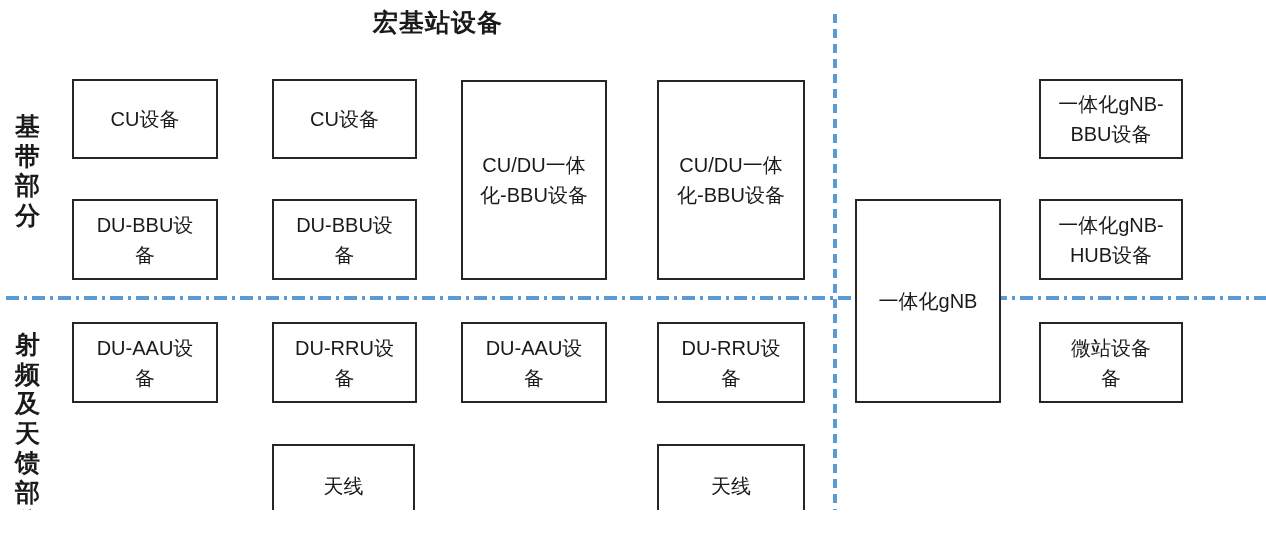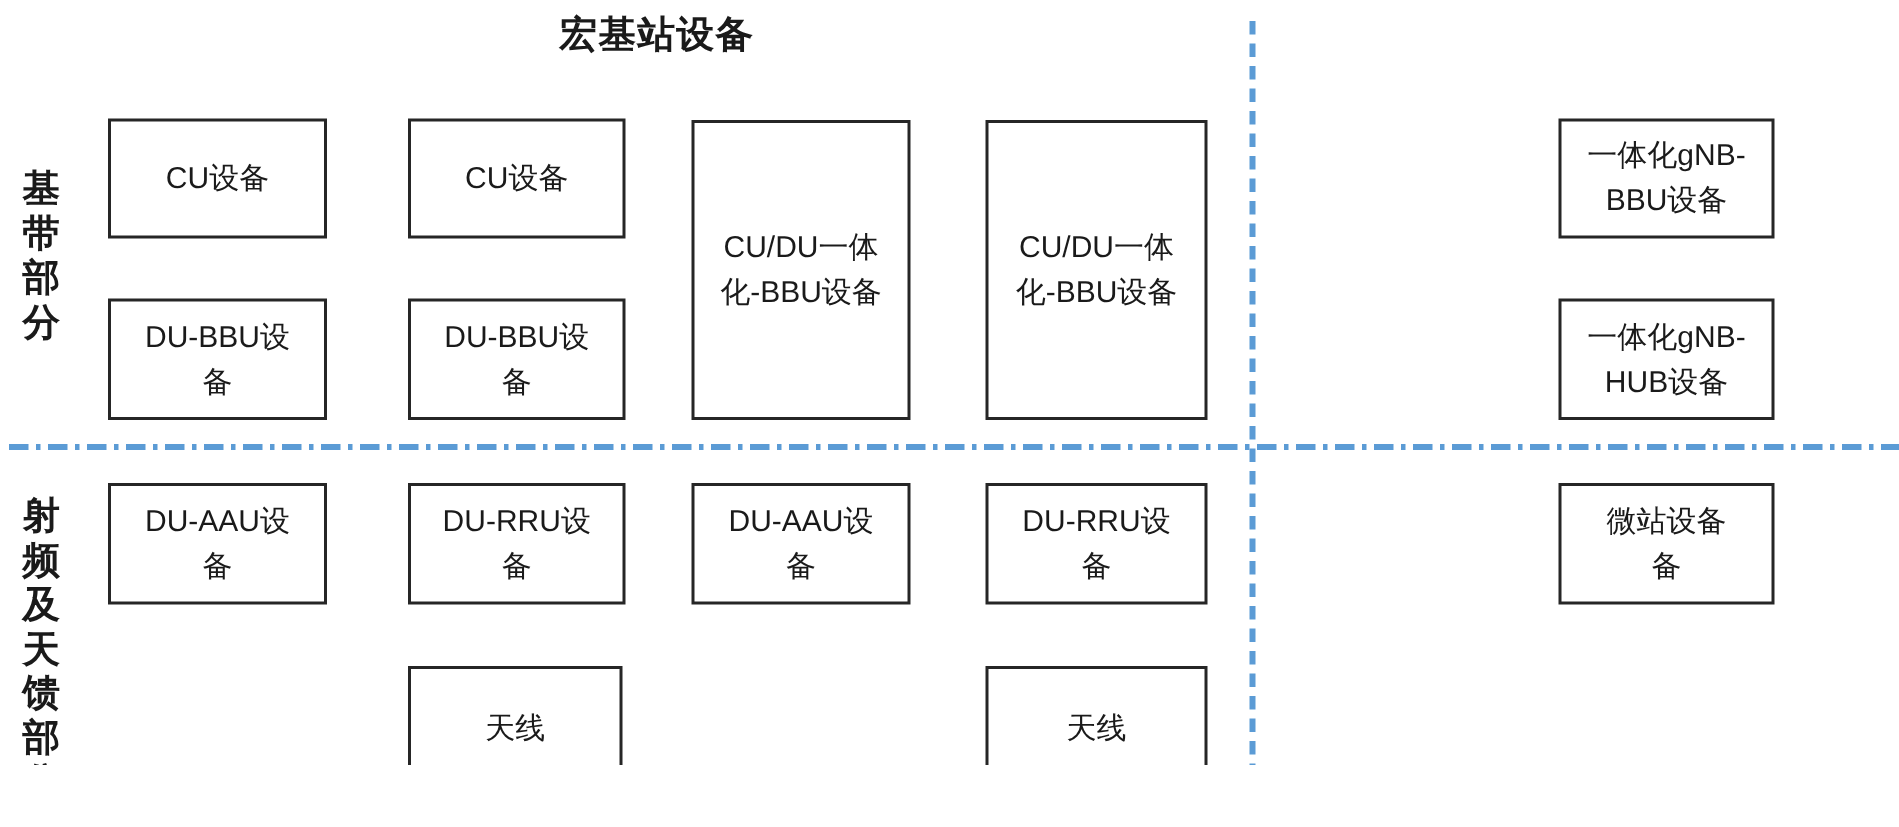--- a/index.html
+++ b/index.html
@@ -95,20 +95,21 @@
   <div class="box pos-cu1">CU设备</div>
   <div class="box pos-cu2">CU设备</div>
   <div class="box pos-cudu1">CU/DU一体
 化-BBU设备</div>
   <div class="box pos-cudu2">CU/DU一体
 化-BBU设备</div>
   <div class="box pos-dubbu1">DU-BBU设
 备</div>
   <div class="box pos-dubbu2">DU-BBU设
 备</div>
+  <div class="box pos-gnb">一体化gNB</div>
   <div class="box pos-gnbbbu">一体化gNB-
 BBU设备</div>
   <div class="box pos-gnbhub">一体化gNB-
 HUB设备</div>
   <div class="box pos-duaau1">DU-AAU设
 备</div>
   <div class="box pos-durru1">DU-RRU设
 备</div>
   <div class="box pos-duaau2">DU-AAU设
 备</div>

